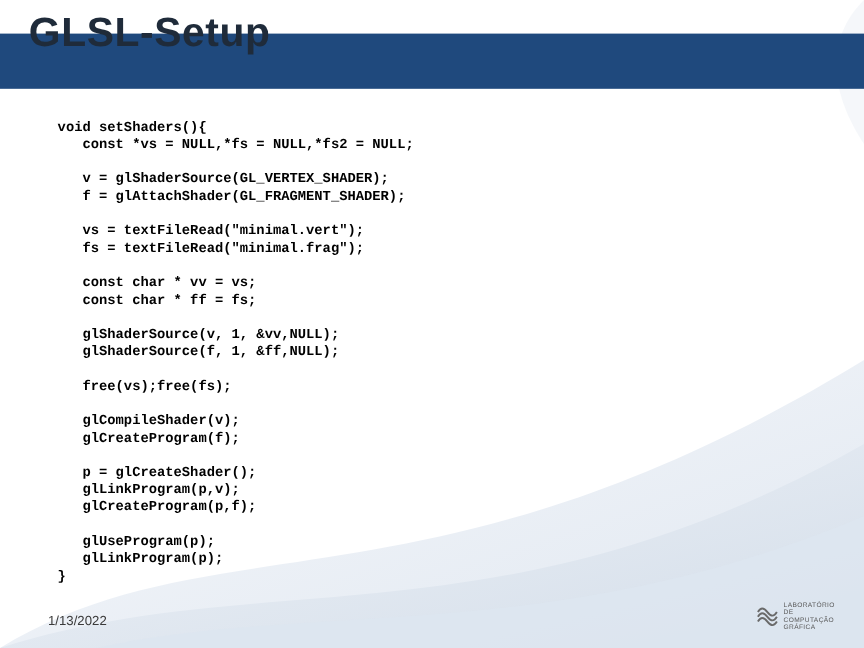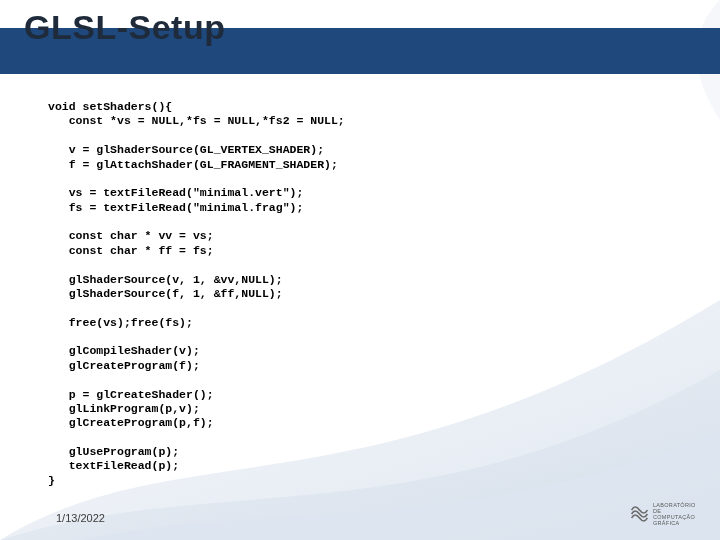--- a/index.html
+++ b/index.html
@@ -50,21 +50,21 @@
     font-family: "Courier New", Courier, monospace;
     font-size: 11.5px;
     line-height: 1.25;
     font-weight: 700;
     color: #000;
     white-space: pre;
   }
   .footer-date {
     position: absolute;
     bottom: 16px;
-    left: 56px;
+    left: 40px;
     font-size: 11px;
     color: #3a3a3a;
     z-index: 2;
   }
   .footer-logo {
     position: absolute;
     bottom: 10px;
     right: 22px;
     width: 68px;
     height: 32px;
@@ -129,21 +129,21 @@
 <span>   free(vs);free(fs);</span>
 <span></span>
 <span>   glCompileShader(v);</span>
 <span>   glCreateProgram(f);</span>
 <span></span>
 <span>   p = glCreateShader();</span>
 <span>   glLinkProgram(p,v);</span>
 <span>   glCreateProgram(p,f);</span>
 <span></span>
 <span>   glUseProgram(p);</span>
-<span>   textFileRead(p);</span>
+<span>   glLinkProgram(p);</span>
 <span>}</span></pre>
 
   <div class="footer-date">1/13/2022</div>
 
   <div class="footer-logo">
     <svg class="wave" viewBox="0 0 24 24">
       <path d="M2 12 C5 7, 8 7, 12 12 S19 17, 22 12" stroke="#6a6a6a" stroke-width="2" fill="none"></path>
       <path d="M2 17 C5 12, 8 12, 12 17 S19 22, 22 17" stroke="#6a6a6a" stroke-width="2" fill="none"></path>
       <path d="M2 7 C5 2, 8 2, 12 7 S19 12, 22 7" stroke="#6a6a6a" stroke-width="2" fill="none"></path>
     </svg>

